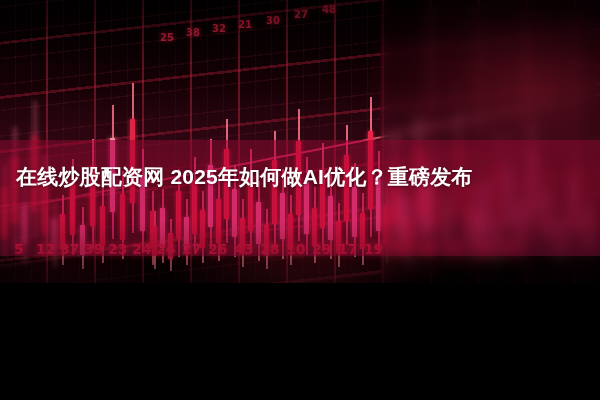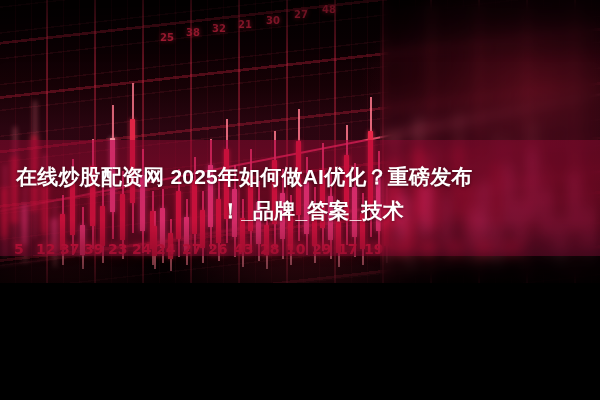--- a/index.html
+++ b/index.html
@@ -557,16 +557,15 @@
     </div>
 
   <div id="bokeh-right"></div>
   <div class="layer" id="vignette"></div>
 
   <div id="headline-band"></div>
   <div id="headline-band-soft"></div>
 
   <div id="headline">
     <span class="line1">在线炒股配资网 2025年如何做AI优化？重磅发布</span>
-    <span class="line2">！_品牌_答案_技术</span>
   </div>
 
 </div>
 
 </body></html>

